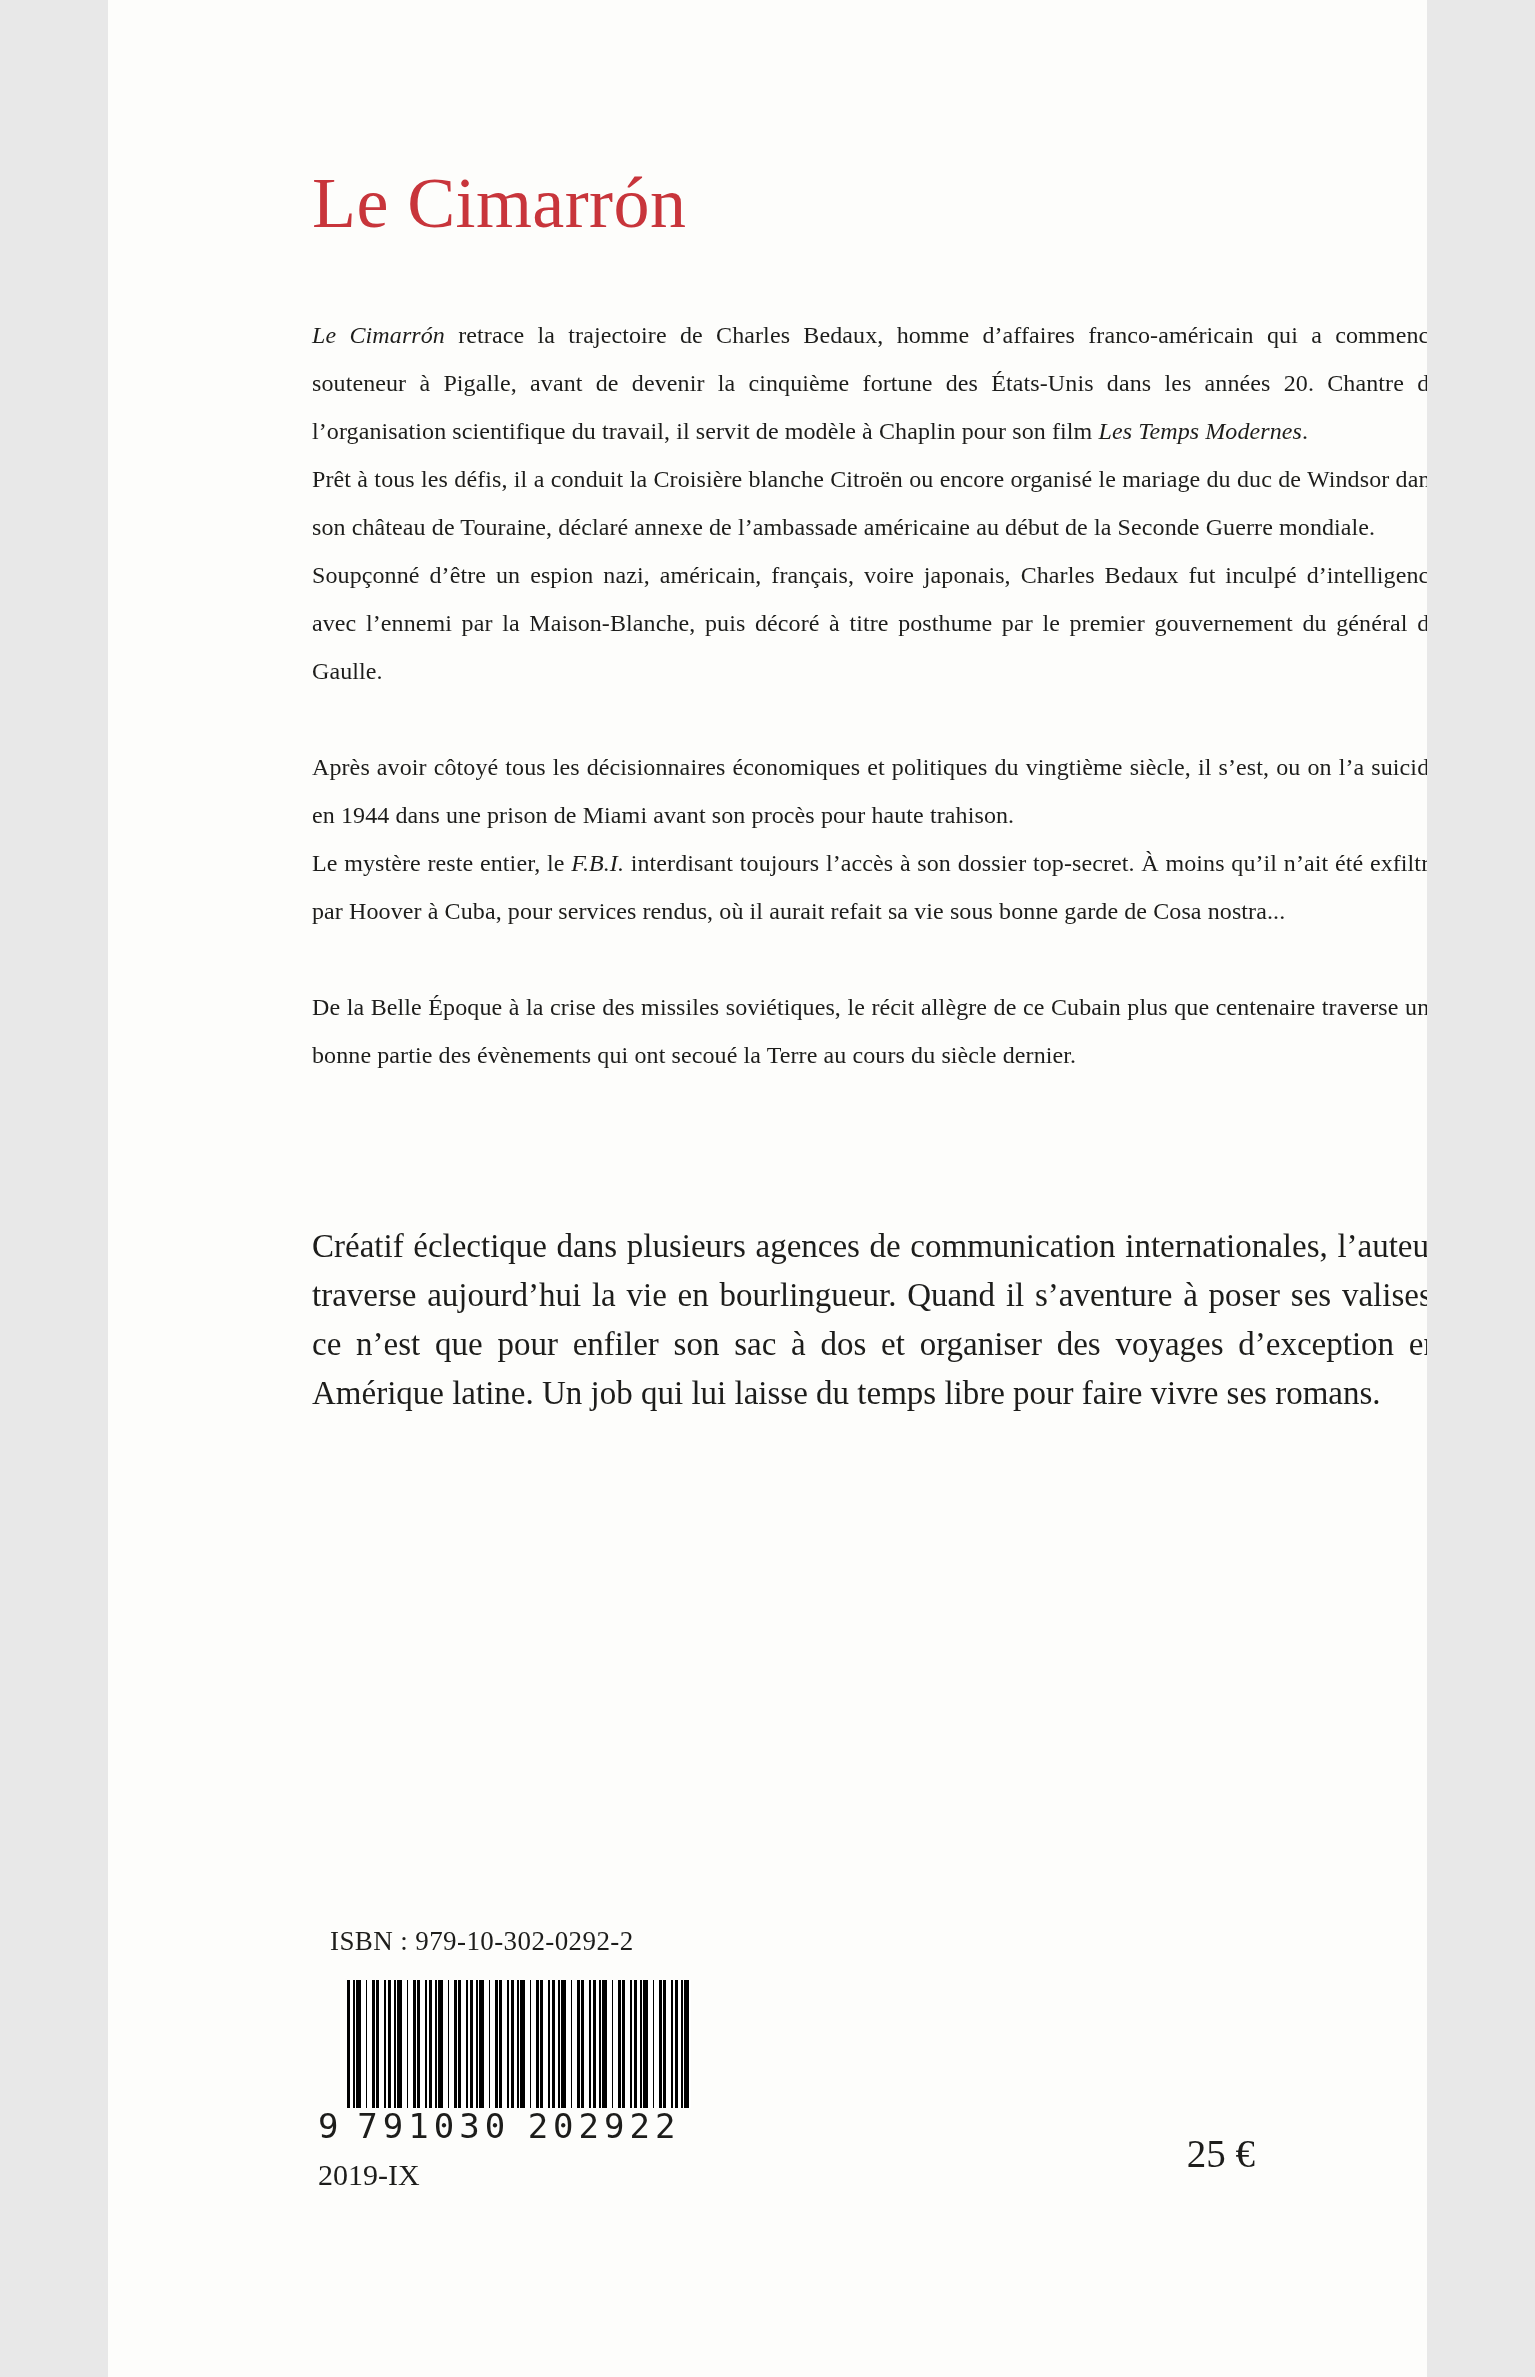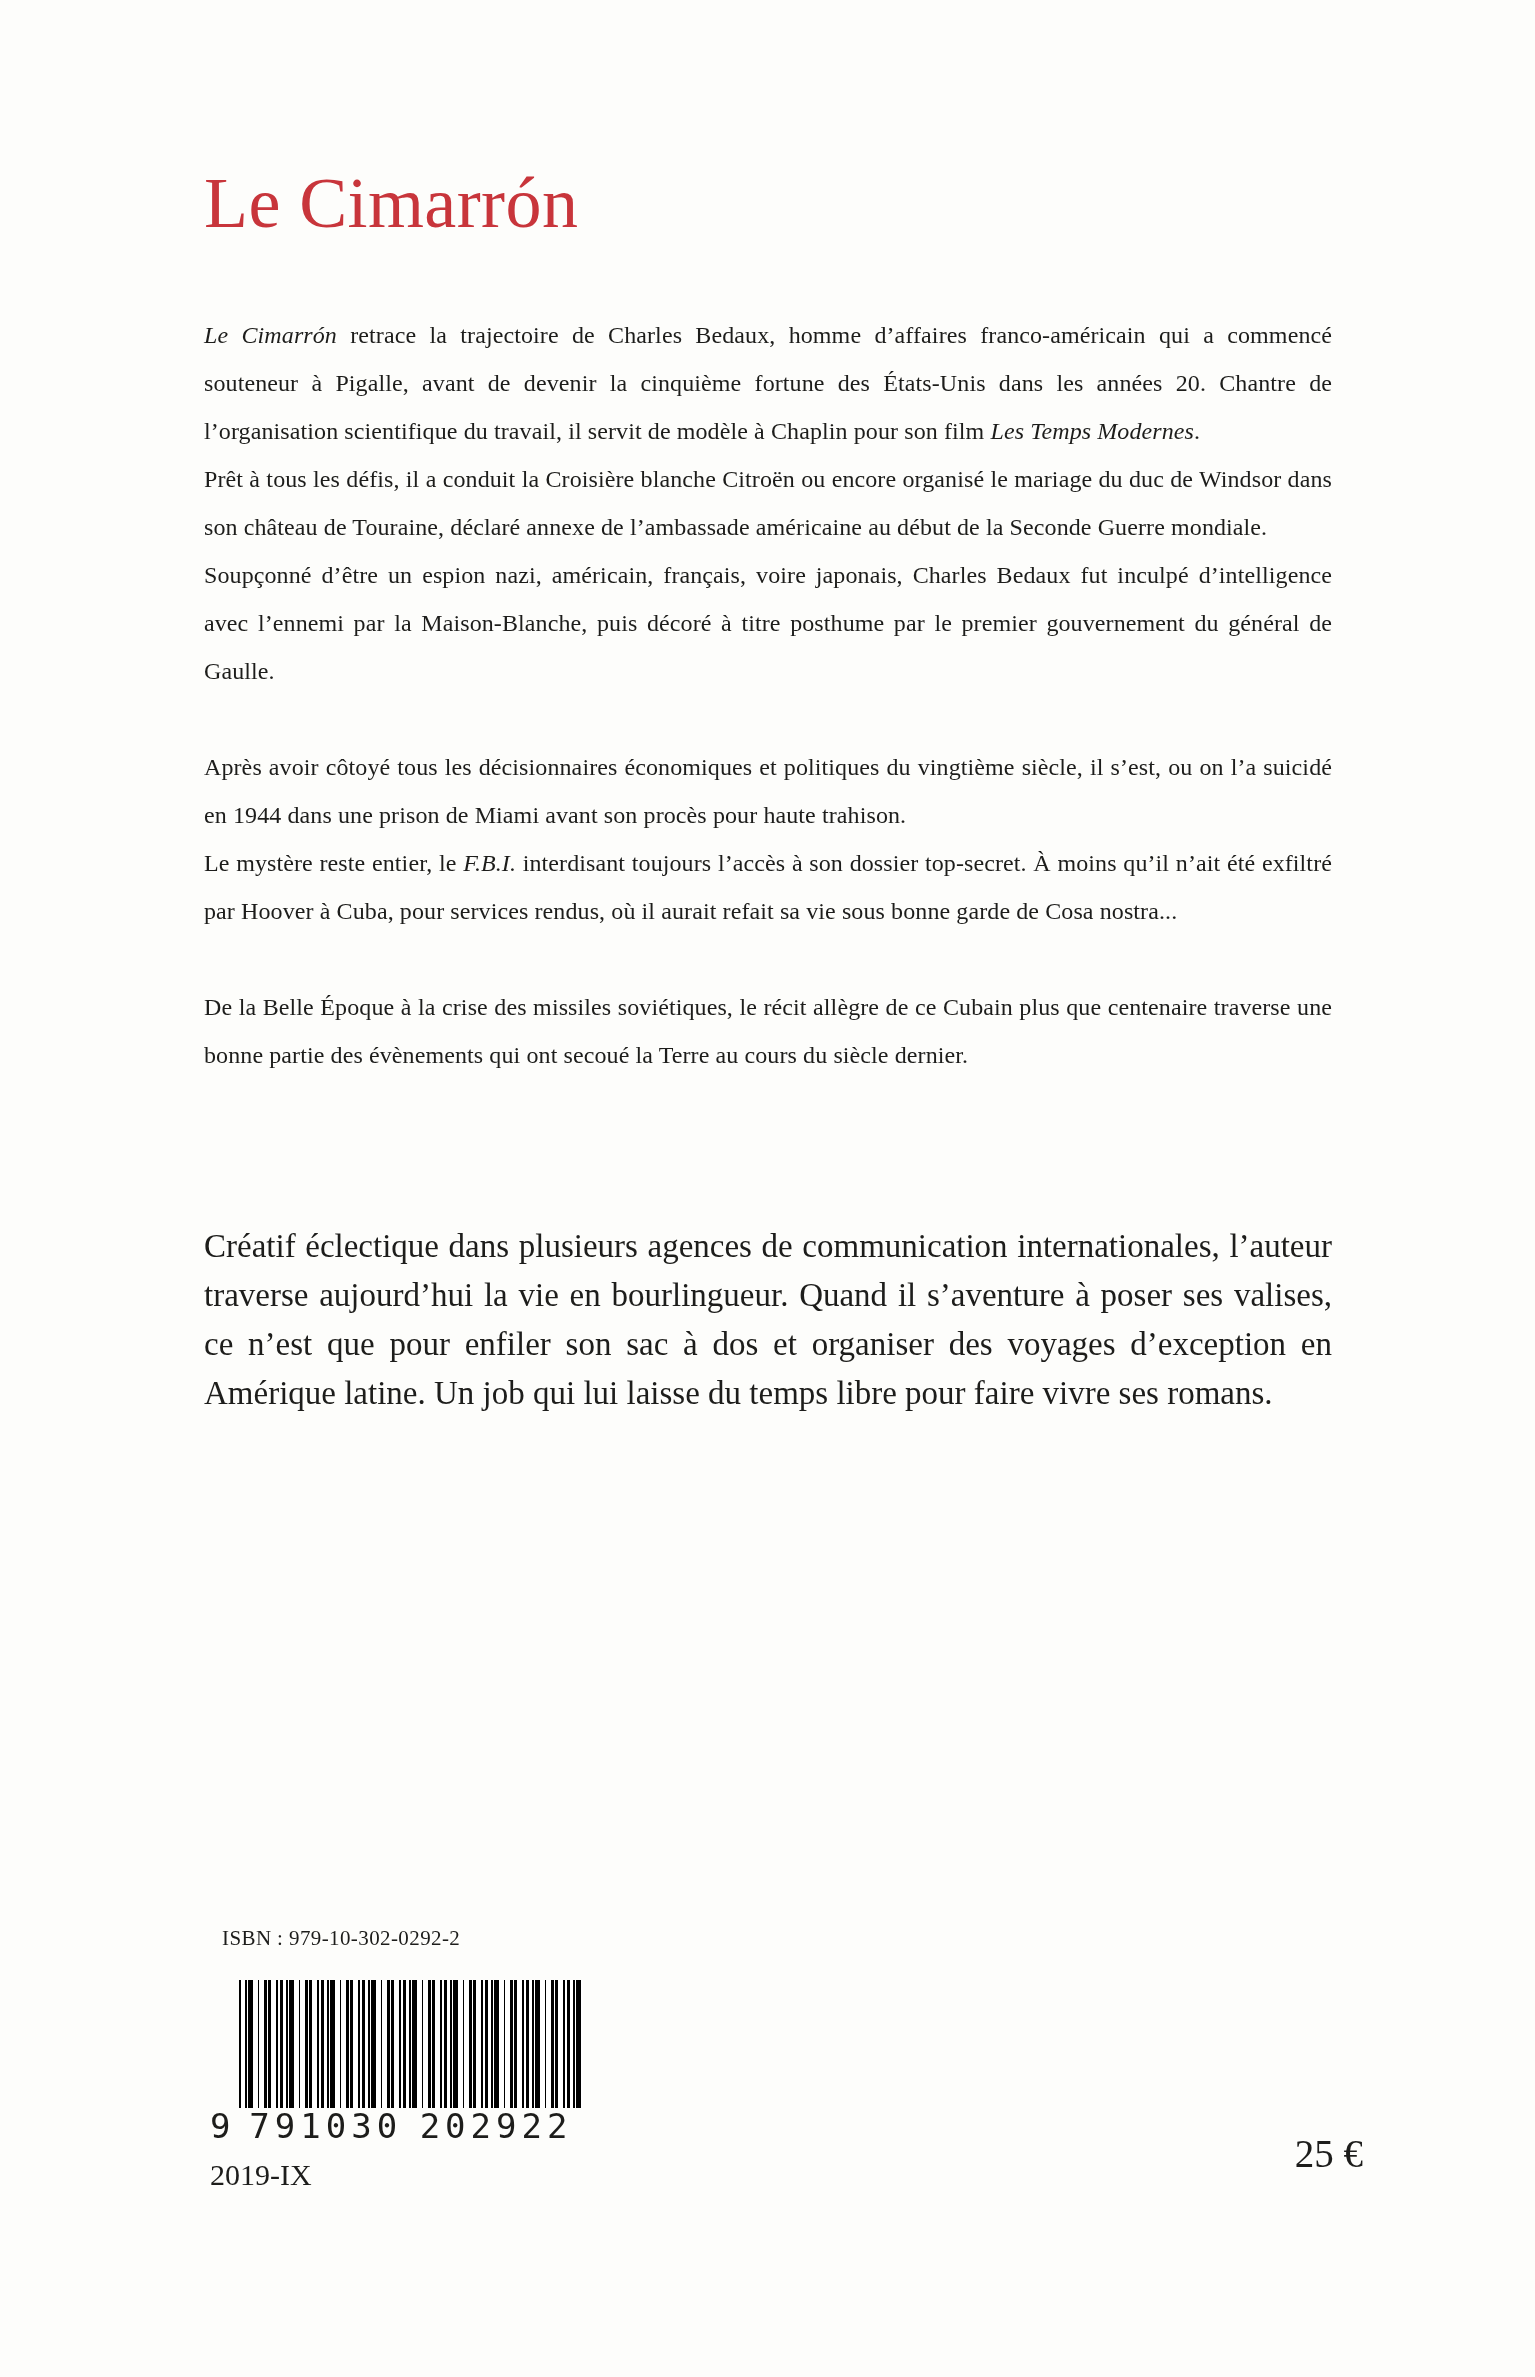--- a/index.html
+++ b/index.html
@@ -8,21 +8,21 @@
     --page-bg: #fdfdfb;
   }
   * { box-sizing: border-box; }
   html, body {
     margin: 0;
     padding: 0;
     background: #e8e8e8;
   }
   .page {
     position: relative;
-    width: 1535px;
+    width: 1319px;
     height: 2377px;
     margin: 0 auto;
     background: var(--page-bg);
     font-family: "Liberation Serif", "DejaVu Serif", serif;
     color: var(--text-color);
     overflow: hidden;
   }
   .content {
     position: absolute;
     left: 204px;
@@ -49,21 +49,21 @@
   .author-bio {
     margin: 143px 0 0 0;
     font-size: 33px;
     line-height: 49px;
     text-align: justify;
   }
   .isbn-line {
     position: absolute;
     left: 222px;
     top: 1926px;
-    font-size: 21px;
+    font-size: 27px;
     letter-spacing: 0.4px;
   }
   .barcode-block {
     position: absolute;
     left: 210px;
     top: 1980px;
     width: 394px;
   }
   .bc-row {
     display: flex;

